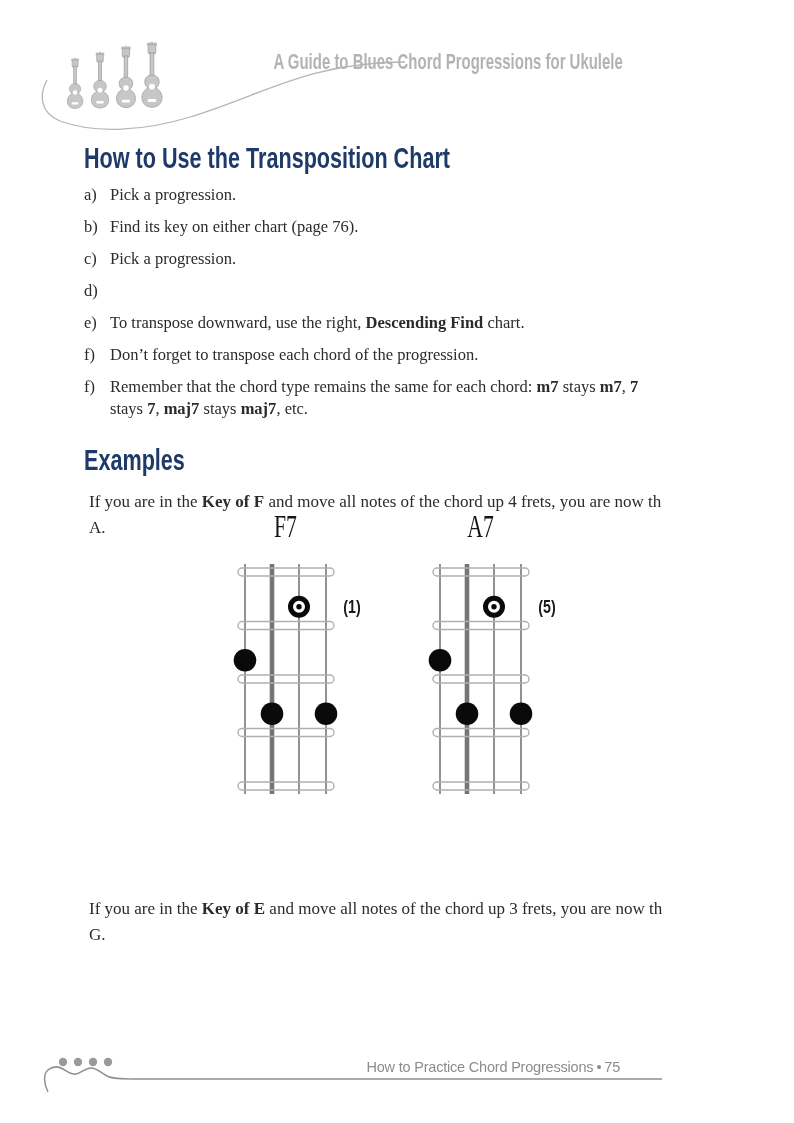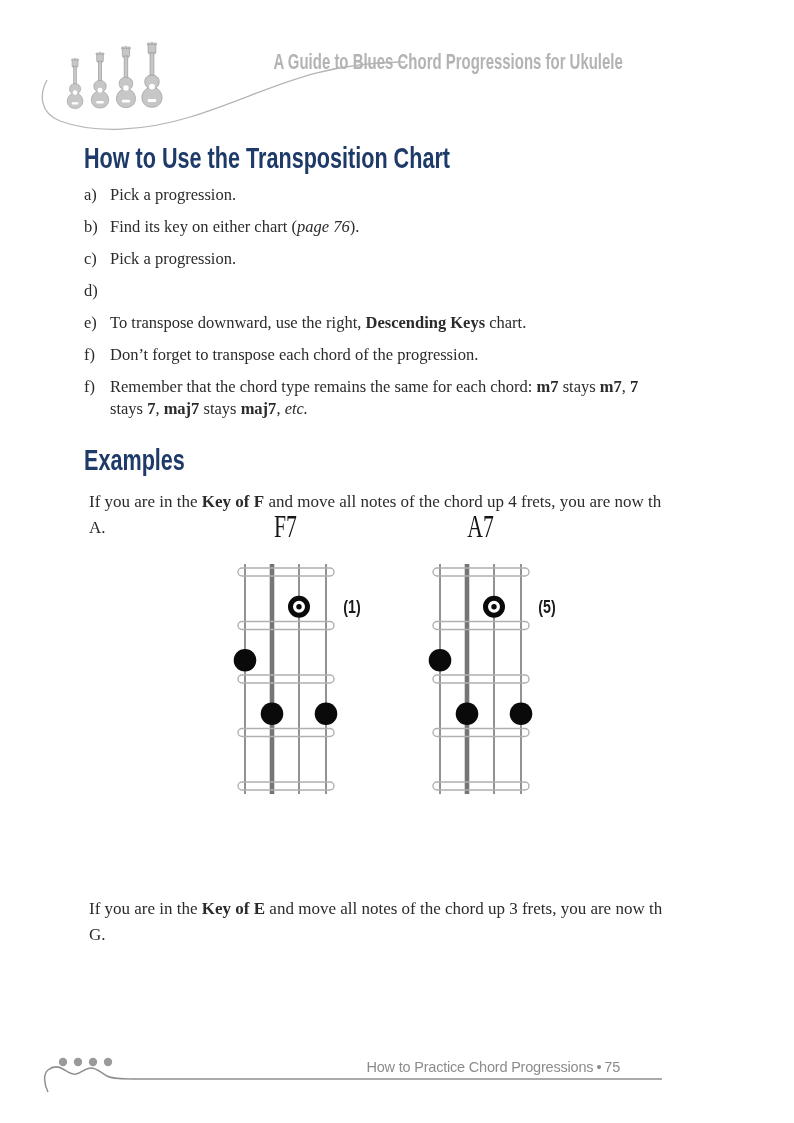--- a/index.html
+++ b/index.html
@@ -16,21 +16,21 @@
   #h1{top:142px;left:84px;}
   #h2{top:444px;left:84px;}
   .steps{top:184px;left:84px;width:635px;list-style:none;margin:0;padding:0;}
   .steps li{display:flex;line-height:22px;margin-bottom:10px;font-size:16.5px;color:#2b2b2b;}
   .li-label{width:26px;flex:none;}
   .li-text{max-width:530px;}
   .body-text{font-size:17px;line-height:26px;margin:5px;color:#2b2b2b;}
   #p1{top:484px;left:84px;width:635px;}
   #p2{top:891px;left:84px;width:635px;}
   .seg-b{font-weight:bold;}
-  .seg-i{font-style:italic;}
+  .seg-i{}
   .diagram{top:510px;width:160px;height:300px;}
   #diagram-0{left:230px;}
   #diagram-1{left:425px;}
   .chord-name{position:absolute;top:0;left:0;width:111px;text-align:center;font-size:31px;line-height:34px;color:#141414;transform:scaleX(0.70);transform-origin:center top;}
   .grid-slot{position:absolute;top:50px;left:0;}
   .fret-num{position:absolute;top:86px;left:102px;width:40px;text-align:center;font-size:19px;line-height:22px;color:#1a1a1a;transform:scaleX(0.75);transform-origin:center top;}
   .footer-text{top:1058px;right:42px;font-family:"Liberation Sans", sans-serif;font-weight:normal;font-size:14.5px;line-height:18px;color:var(--footer-gray);letter-spacing:-0.2px;}
   .footer-text .bullet{padding:0 3px;}
   svg{display:block;}
 </style>
@@ -76,21 +76,21 @@
       </li>
       <li>
         <span class="li-label">c)</span>
         <span class="li-text"><span>Pick a progression.</span></span>
       </li>
       <li>
         <span class="li-label">d)</span>
       </li>
       <li>
         <span class="li-label">e)</span>
-        <span class="li-text"><span>To transpose downward, use the right, </span><span class="seg-b">Descending Keys</span><span> chart.</span></span>
+        <span class="li-text"><span>To transpose downward, use the right, </span><span class="seg-b">Descending Find</span><span> chart.</span></span>
       </li>
       <li>
         <span class="li-label">f)</span>
         <span class="li-text"><span>Don’t forget to transpose each chord of the progression.</span></span>
       </li>
       <li>
         <span class="li-label">f)</span>
         <span class="li-text"><span>Remember that the chord type remains the same for each chord: </span><span class="seg-b">m7</span><span> stays </span><span class="seg-b">m7</span><span>, </span><span class="seg-b">7</span><span> stays </span><span class="seg-b">7</span><span>, </span><span class="seg-b">maj7</span><span> stays </span><span class="seg-b">maj7</span><span>, </span><span class="seg-i">etc.</span></span>
       </li>
     </ol>

